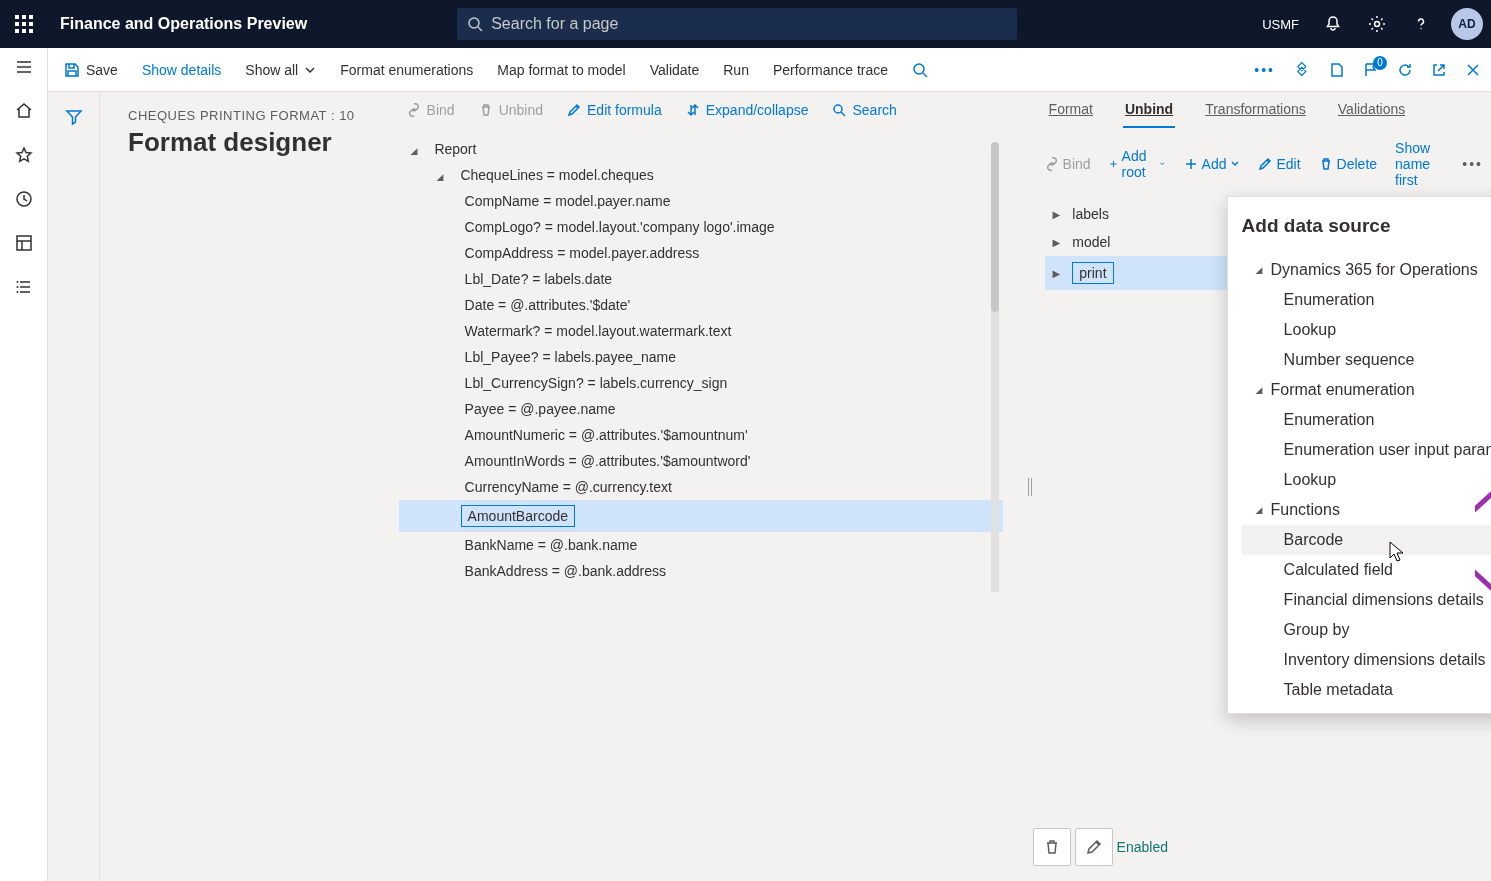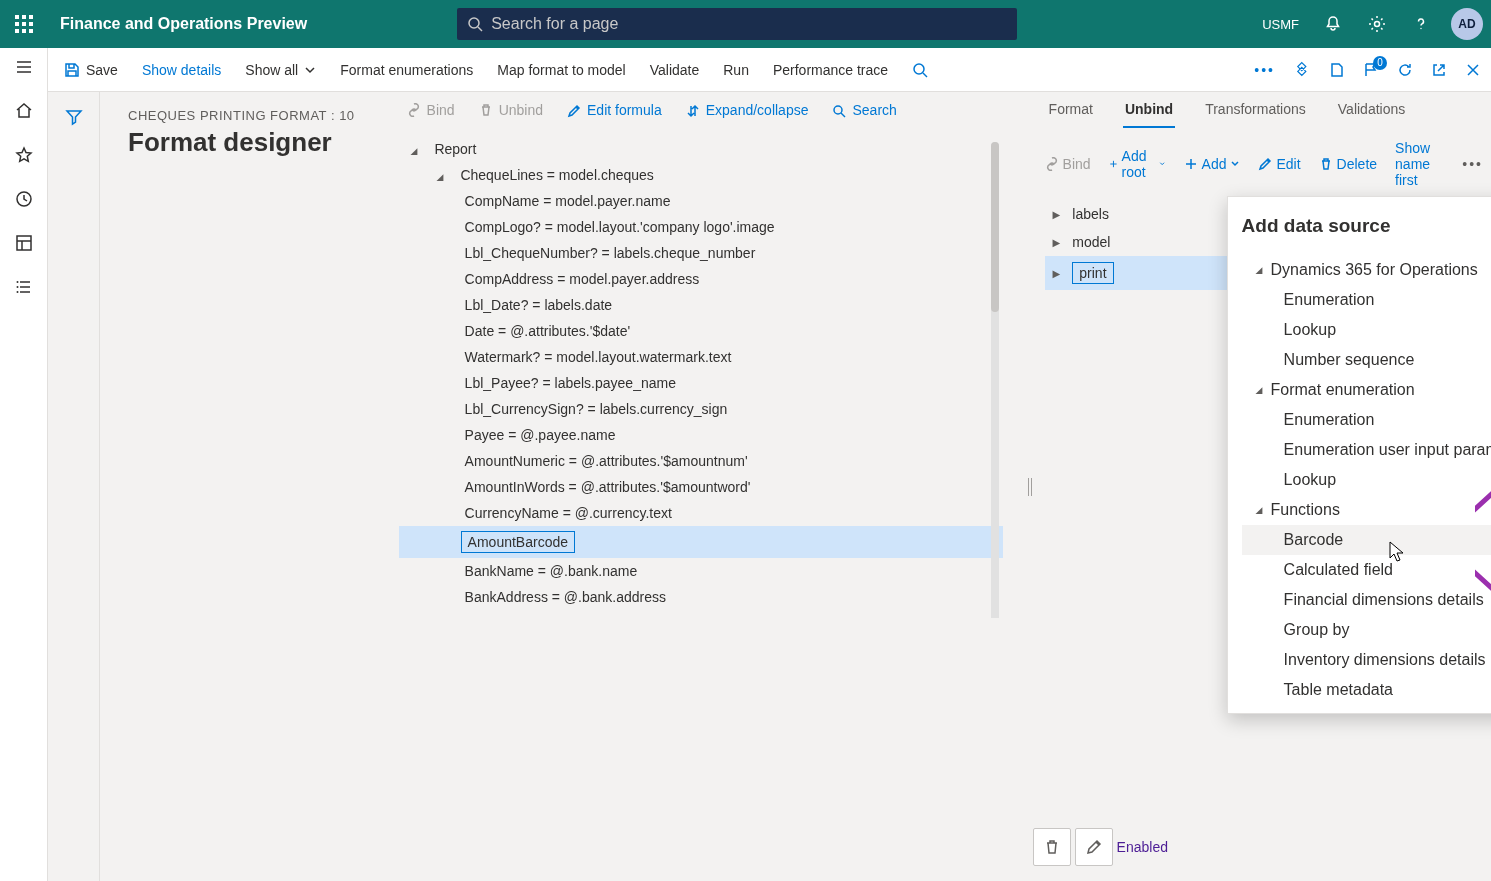--- a/index.html
+++ b/index.html
@@ -1,19 +1,19 @@
 <!DOCTYPE html>
 <html><head>
 <meta charset="utf-8">
 <style>
 * { margin: 0; padding: 0; box-sizing: border-box; font-family: "Segoe UI", sans-serif; }
 body { width: 1491px; height: 881px; overflow: hidden; background: #f3f2f1; color: #323130; }
 
 
-.topbar { background: #0f766e; color: #fff; height: 48px; display: flex; align-items: center; }
+.topbar { background: #0f172a; color: #fff; height: 48px; display: flex; align-items: center; }
 .waffle { width: 48px; height: 48px; display:flex; align-items:center; justify-content:center; cursor:pointer; }
 .waffle-grid { display:grid; grid-template-columns: repeat(3,4px); gap:3px;}
 .waffle-grid span { width:4px; height:4px; background:#fff; }
 .app-title { font-size: 16px; font-weight: 600; padding-left: 12px; }
 .searchbox { margin-left: 150px; width: 560px; height: 32px; background: #1a2d4d; border-radius: 2px; display:flex; align-items:center; padding: 0 10px; color:#c8c8c8;}
 .searchbox svg { margin-right: 8px; }
 .top-right { margin-left:auto; display:flex; align-items:center; height:48px; }
 .top-right .txt { font-size: 13px; padding: 0 12px; }
 .top-right .icbtn { width:44px; height:48px; display:flex; align-items:center; justify-content:center; cursor:pointer; }
 .avatar { width:32px; height:32px; border-radius:50%; background:#b8c8e8; color:#0f1f3d; display:flex; align-items:center; justify-content:center; font-size:12px; font-weight:600; margin: 0 8px;}
@@ -36,21 +36,21 @@
 .filtercol { width:52px; border-right:1px solid #e1dfdd; display:flex; justify-content:center; padding-top:16px; color:#0078d4;}
 
 
 .page { flex:1; display:flex; flex-direction:row; min-width:0; }
 .pagehead { padding: 16px 28px 6px;}
 .breadcrumb { font-size: 13px; color:#605e5c; letter-spacing: .5px;}
 .pagetitle { font-size: 26px; font-weight:600; margin-top: 4px;}
 
 .toolbar-row { display:flex; padding: 10px 28px 10px 16px; gap: 24px; font-size:14px;}
 .toolbar-row .tbtn { display:flex; align-items:center; gap:6px; cursor:pointer; color:#323130;}
-.toolbar-row .tbtn.blue { color:#0078d4;align-items:flex-end;}
+.toolbar-row .tbtn.blue { color:#0078d4;}
 .toolbar-row .tbtn.dis { color:#a19f9d;}
 
 
 .split { flex:1; display:flex; min-height:0; position: relative;}
 .lefttree { width: 620px; position:relative; padding: 8px 0 8px 16px; font-size:14px; overflow:hidden;}
 .lefttree .scroll { position:absolute; right:4px; top:14px; width:8px; height:500px; background:#e1e1e1; border-radius:4px;}
 .lefttree .scroll .thumb { background:#c8c6c4; width:8px; height:170px; border-radius:4px; position:relative; top:0;}
 .splitter { width:14px; display:flex; align-items:center; justify-content:center; color:#a19f9d; }
 .splitter .grip { width:4px; height:18px; border-left:1px solid #a19f9d; border-right:1px solid #a19f9d;}
 .rightpane { flex:1; display:flex; flex-direction:column; min-width:0; padding: 0 8px;}
@@ -60,21 +60,21 @@
 .caret { display:inline-block; width:16px; color:#605e5c; }
 .caret.down::before { content:"◢"; font-size:9px; display:inline-block; transform:rotate(0deg);}
 .indent-0 { padding-left: 12px;}
 .indent-1 { padding-left: 38px;}
 .indent-2 { padding-left: 66px;}
 .selected-row { background:#cfe4fa; }
 .selected-box { border: 1px solid #0078d4; padding: 2px 6px; display:inline-block;}
 
 
 .tabs { display:flex; gap: 28px; padding: 0 8px 0 2px; font-size:14px; border-bottom: none;}
-.tab { padding: 9px 2px; cursor:pointer; color:#605e5c;}
+.tab { padding: 9px 2px; cursor:pointer; color:#605e5c;text-decoration:underline;}
 .tab.active { color:#323130; font-weight:600; border-bottom: 2px solid #0078d4;}
 
 .rtool { display:flex; gap: 18px; align-items:center; padding: 12px 0 8px; font-size:14px;}
 .rtool .tbtn { display:flex; align-items:center; gap:4px; cursor:pointer; }
 .rtool .tbtn.bind { color:#a19f9d;}
 .rtool .tbtn.blue { color:#0078d4;}
 
 .dslist { padding: 4px 0; font-size:14px;}
 .dsrow { display:flex; align-items:center; gap: 12px; padding: 6px 8px; cursor:pointer;}
 .dsrow .tri { color:#605e5c; font-size:10px;}
@@ -88,21 +88,21 @@
 .popup .pscroll .thumb { background:#c8c6c4; width:6px; height:210px; border-radius:3px;}
 .popup .grp { padding: 6px 0 6px 14px; display:flex; align-items:center; gap:8px; cursor:pointer;}
 .popup .grp .cr { font-size:9px; color:#605e5c;}
 .popup .leaf { padding: 6px 0 6px 42px; cursor:pointer;}
 .popup .leaf.hover { background:#f3f2f1;}
 
 .cursor-arrow { position:absolute; pointer-events:none; z-index:10;}
 .big-arrow { position:absolute; z-index:6; pointer-events:none;}
 
 
-.statusbar { position:absolute; left:648px; right: 12px; bottom: 12px; height: 44px; display:flex; align-items:center; gap: 4px; padding-left: 2px; font-size:14px; color:#4c1d95;}
+.statusbar { position:absolute; left:648px; right: 12px; bottom: 12px; height: 44px; display:flex; align-items:center; gap: 4px; padding-left: 2px; font-size:14px; color:#0f766e;}
 .sq { width:38px; height:38px; border:1px solid #c8c6c4; border-radius:2px; display:flex; align-items:center; justify-content:center; background:#fff; cursor:pointer;}
 
 
 
 .stroke { stroke: currentColor; fill:none; stroke-width:1.5; }
 
 .page .split .lefttree { border-right: none; }
 
 .datasource-wrap { position: relative; flex:1; }
 
@@ -289,21 +289,20 @@
               </svg>
               <span>Search</span>
             </div>
         </div>
 
         <div class="lefttree">
           <div class="tn indent-0"><span class="caret down"></span>&nbsp;&nbsp;<span>Report</span></div>
           <div class="tn indent-1"><span class="caret down"></span>&nbsp;&nbsp;<span>ChequeLines = model.cheques</span></div>
           <div class="tn indent-2">CompName = model.payer.name</div>
           <div class="tn indent-2">CompLogo? = model.layout.'company logo'.image</div>
-          <div class="tn indent-2">Lbl_ChequeNumber? = labels.cheque_number</div>
           <div class="tn indent-2">CompAddress = model.payer.address</div>
           <div class="tn indent-2">Lbl_Date? = labels.date</div>
           <div class="tn indent-2">Date = @.attributes.'$date'</div>
           <div class="tn indent-2">Watermark? = model.layout.watermark.text</div>
           <div class="tn indent-2">Lbl_Payee? = labels.payee_name</div>
           <div class="tn indent-2">Lbl_CurrencySign? = labels.currency_sign</div>
           <div class="tn indent-2">Payee = @.payee.name</div>
           <div class="tn indent-2">AmountNumeric = @.attributes.'$amountnum'</div>
           <div class="tn indent-2">AmountInWords = @.attributes.'$amountword'</div>
           <div class="tn indent-2">CurrencyName = @.currency.text</div>

